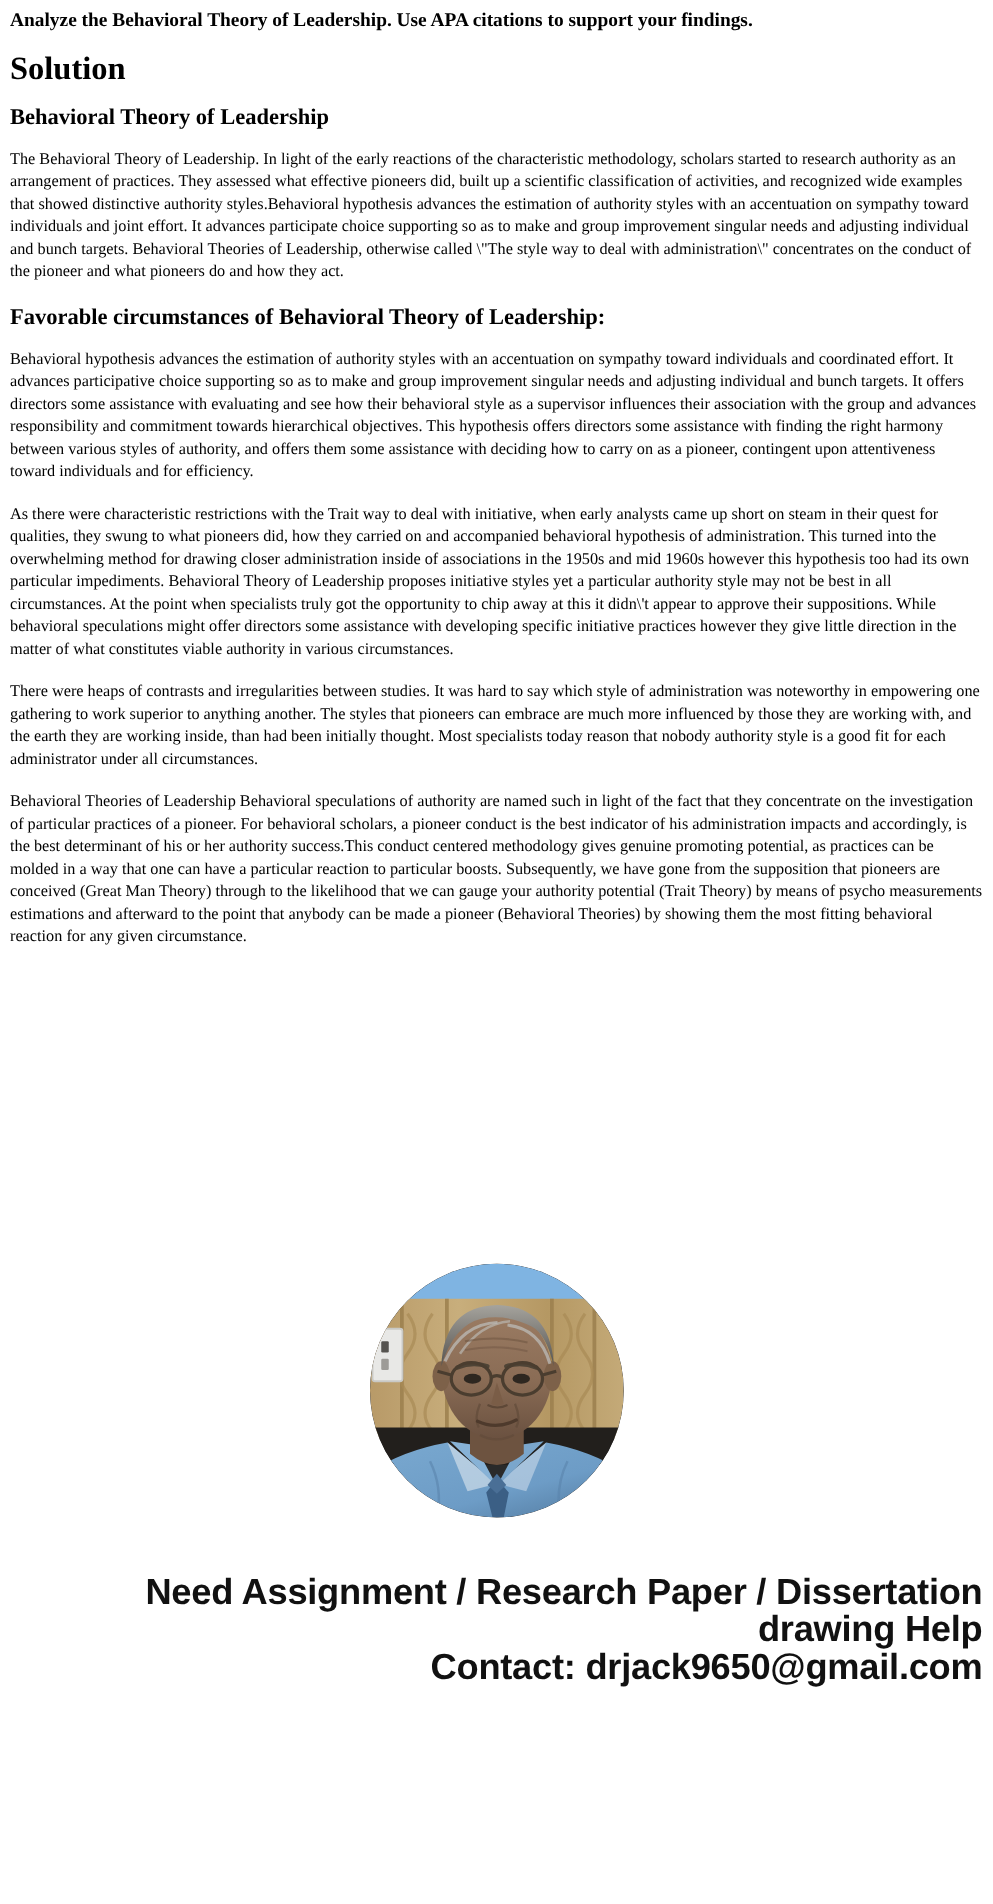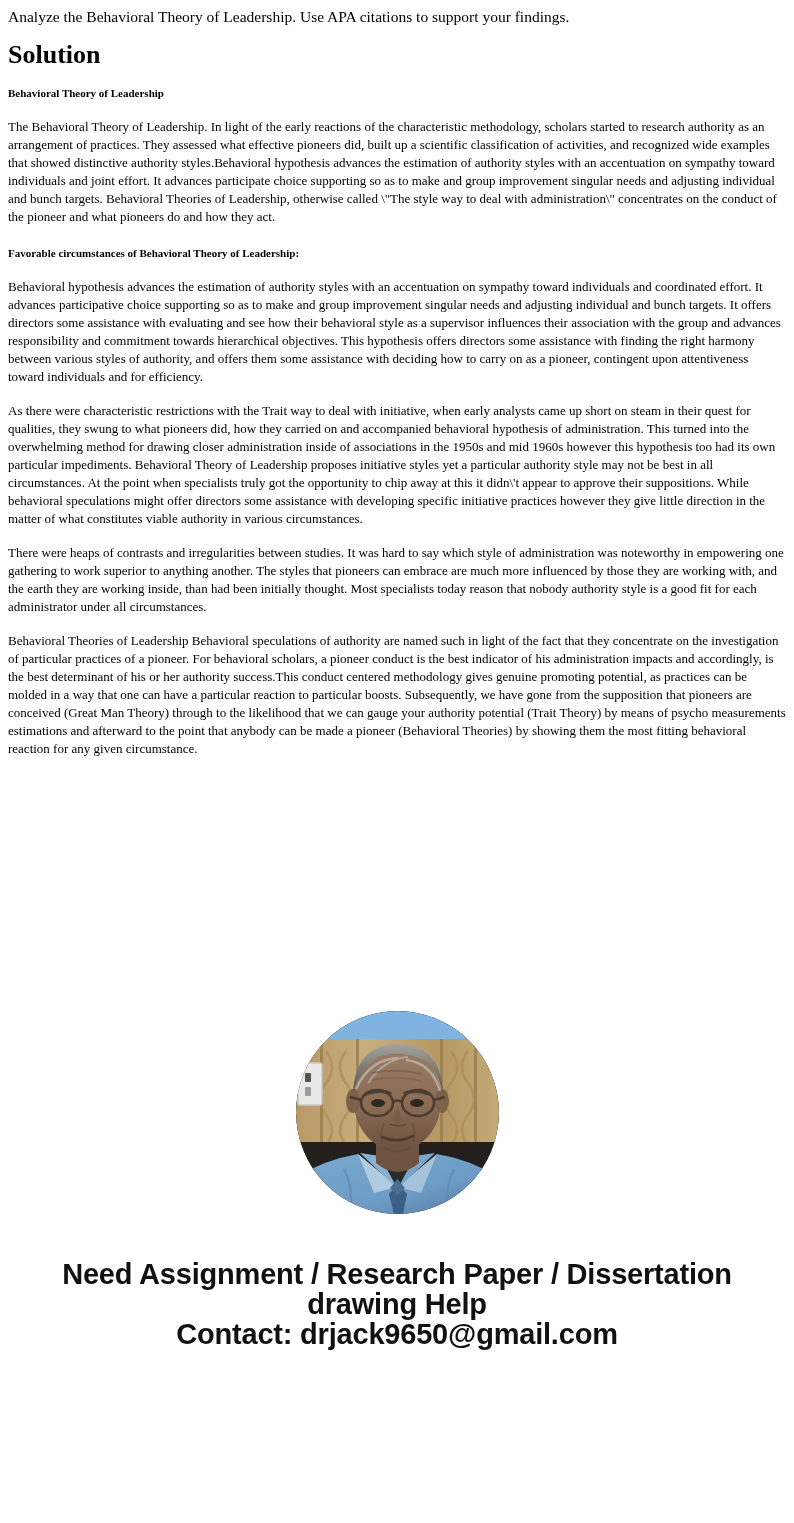--- a/index.html
+++ b/index.html
@@ -21,31 +21,32 @@
     box-sizing: border-box;
     padding: 8px;
     position: relative;
   }
 
   
   .prompt {
     font-size: 15.5px;
     line-height: 18px;
     margin: 0 0 6px 0;
+    font-weight: bold;
   }
 
   .h-solution {
     font-size: 26px;
     font-weight: bold;
     line-height: 22px;
     margin: 18px 0 16px 0;
   }
 
   .h-section {
-    font-size: 11px;
+    font-size: 18px;
     font-weight: bold;
     line-height: 18px;
     margin: 18px 0 16px 0;
   }
 
   .para {
     font-size: 13px;
     line-height: 18px;
     margin: 0 0 16px 0;
     text-align: left;
@@ -65,21 +66,21 @@
     overflow: hidden;
     position: relative;
     background: #2a2a2a;
     flex: 0 0 auto;
   }
   .avatar svg { display: block; width: 203px; height: 203px; }
 
   
   .footer {
     margin-top: 45px;
-    text-align: center;
+    text-align: right;
     font-family: "Liberation Sans", "DejaVu Sans", sans-serif;
     font-weight: bold;
     font-size: 29px;
     line-height: 30px;
     color: #111111;
     letter-spacing: -0.2px;
   }
   .footer .line2 { display: block; }
 </style>
 </head>

